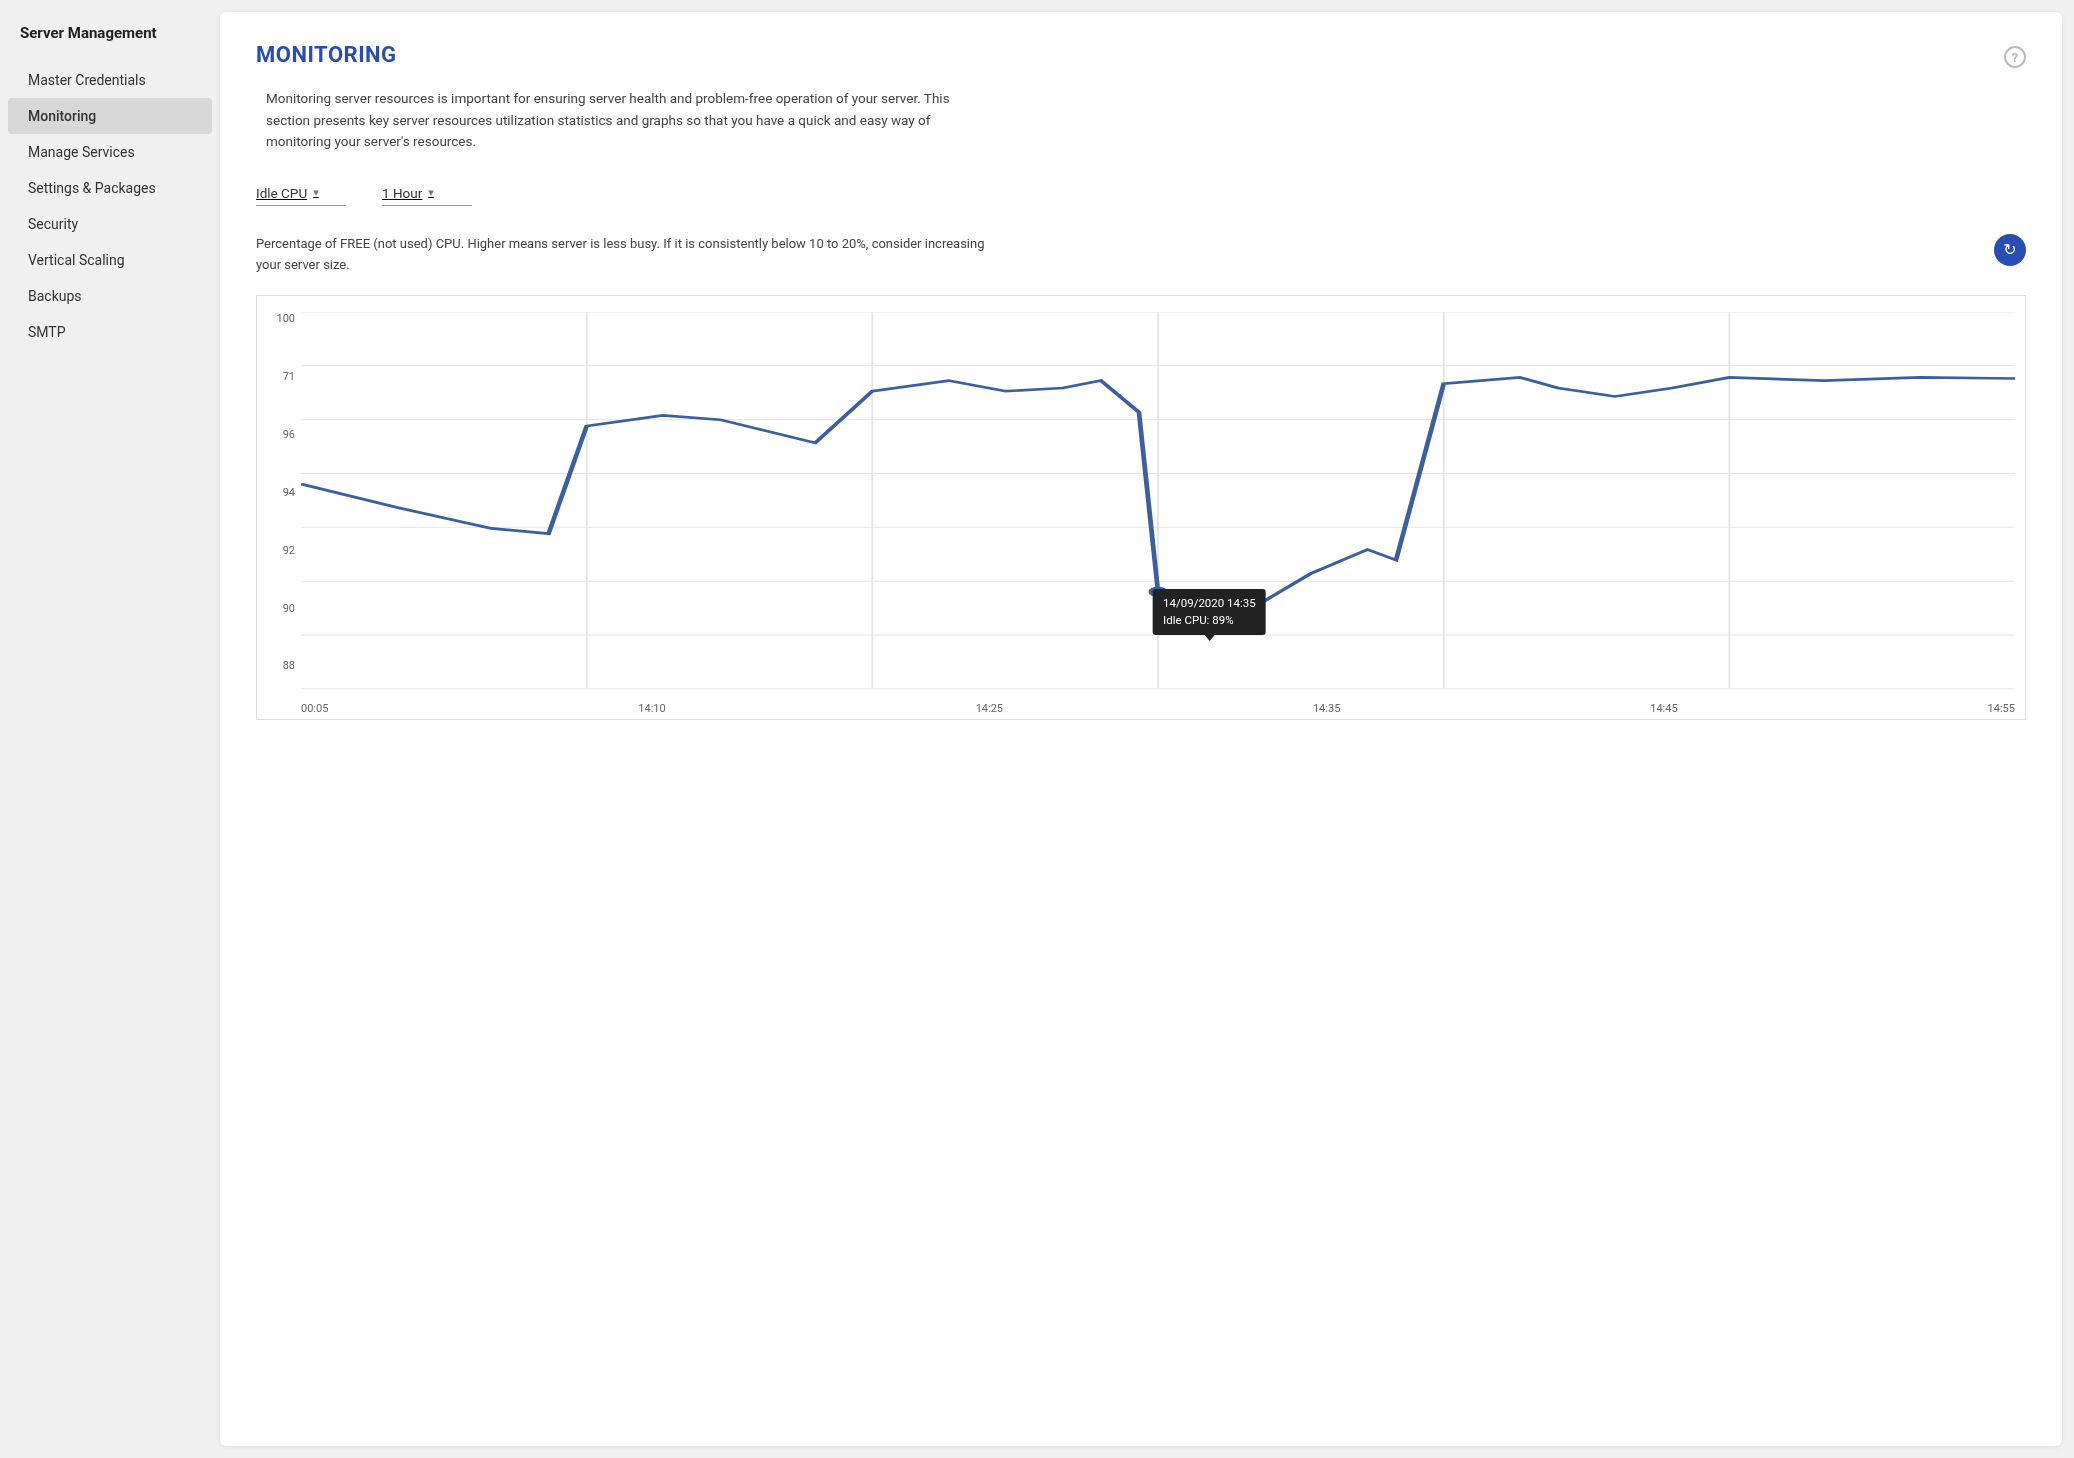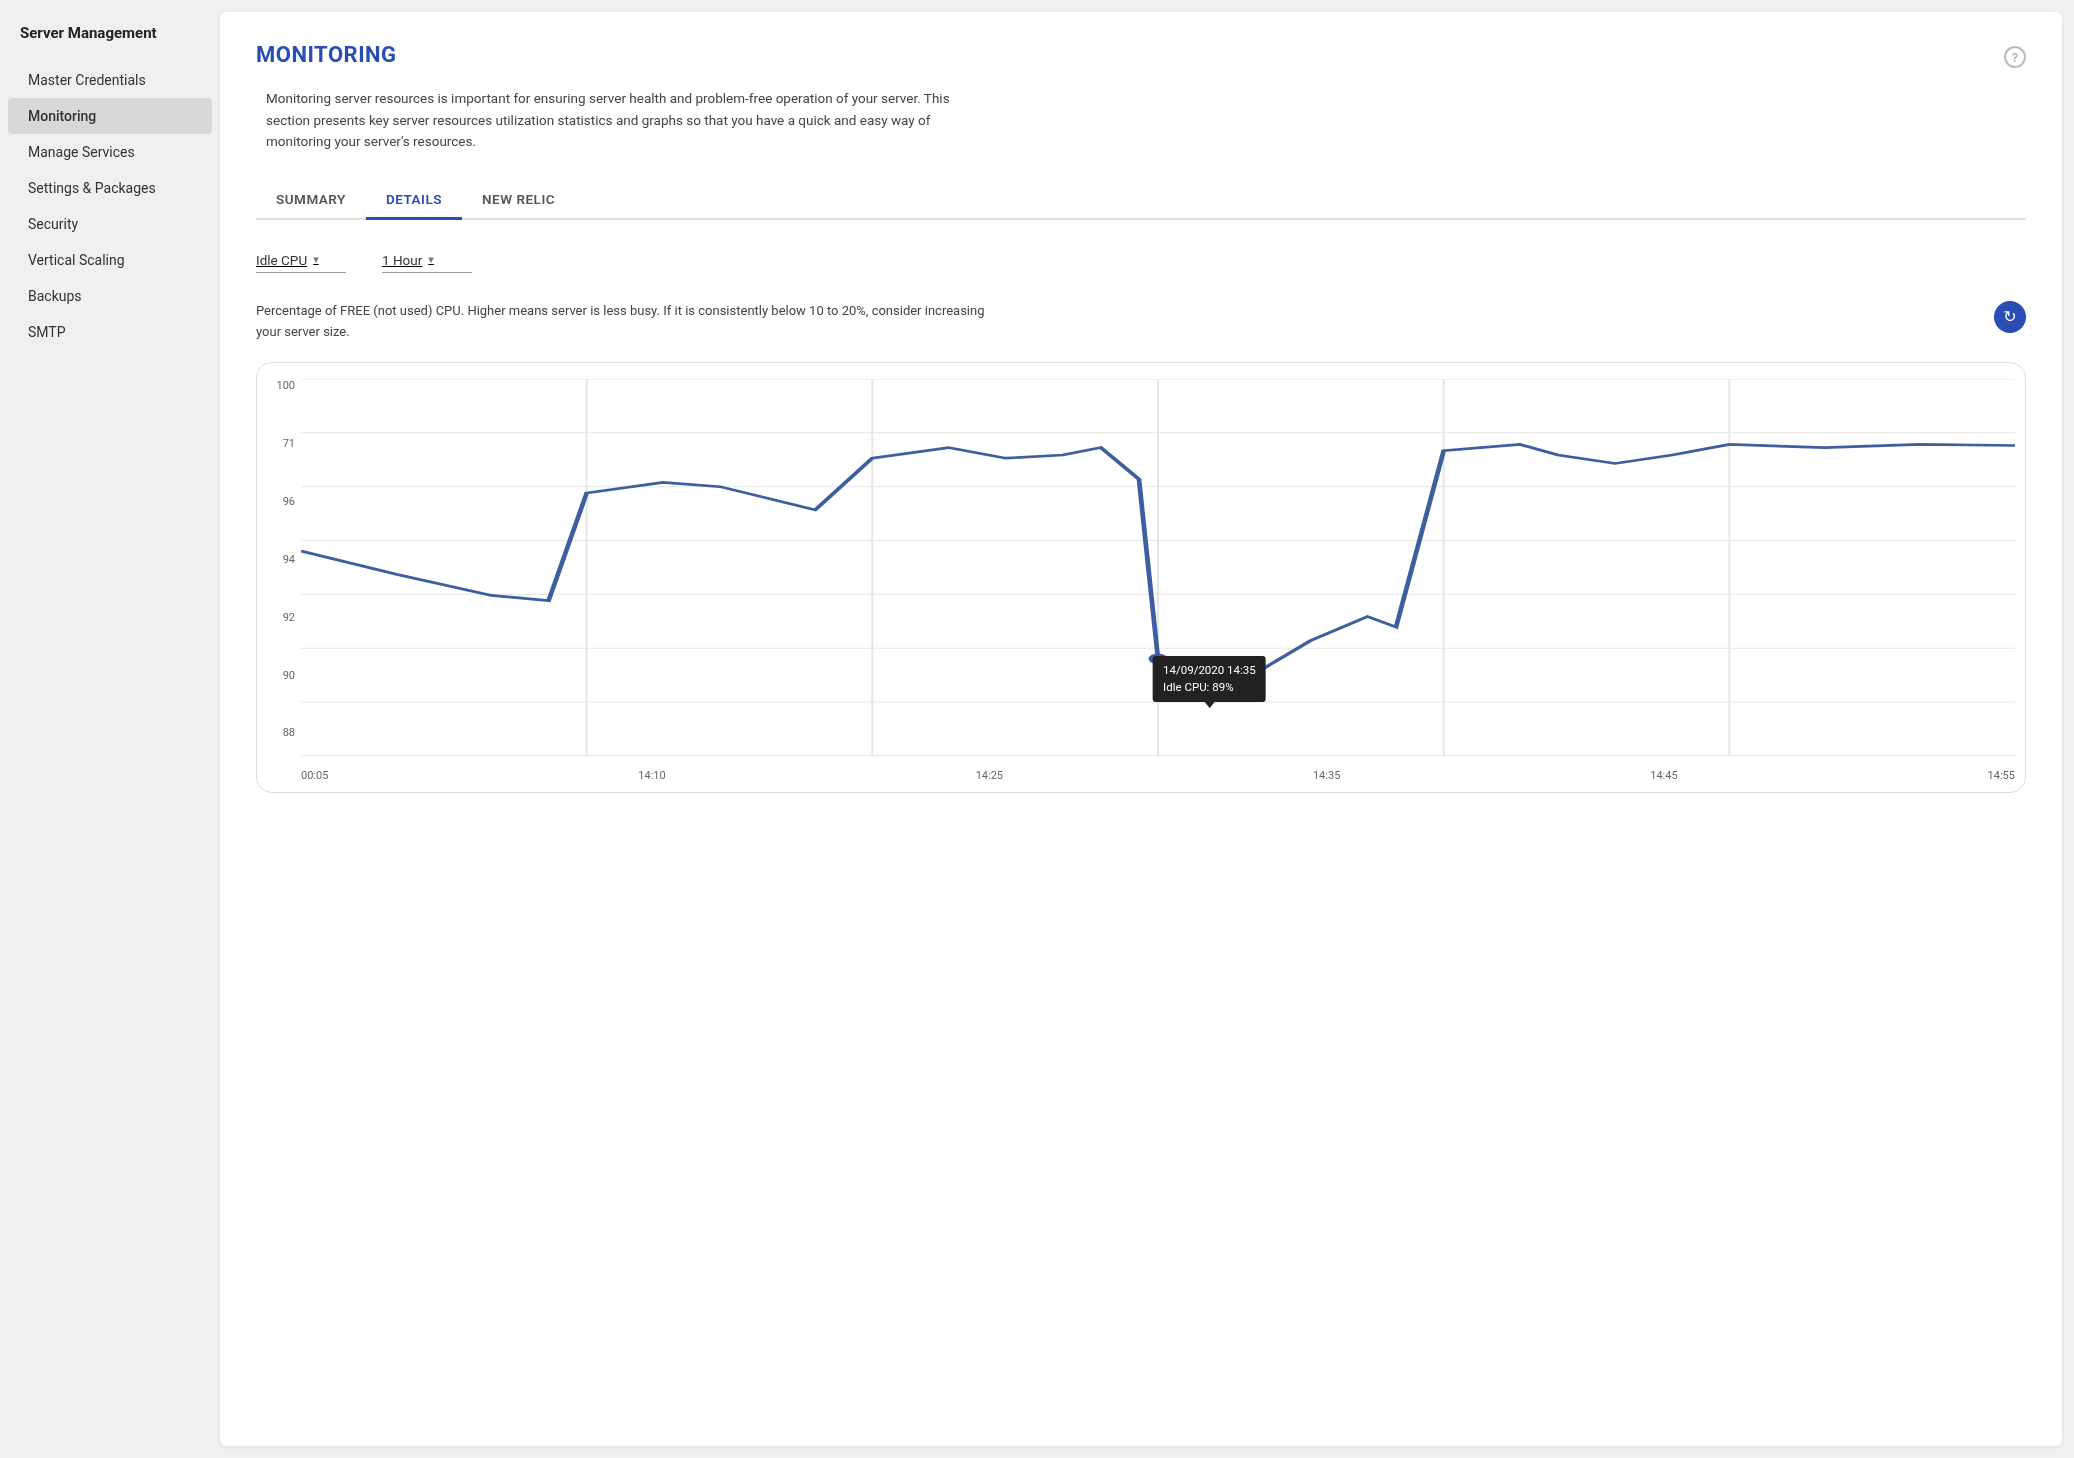--- a/index.html
+++ b/index.html
@@ -156,22 +156,22 @@
       align-items: center;
       justify-content: center;
       cursor: pointer;
       color: #fff;
       font-size: 14px;
     }
 
     
     .chart-container {
       border: 1px solid #ddd;
-      border-radius: 16px;
-      padding: 16px 10px 10px 10px;
+      border-radius: 0;
+      padding: 16px 10px 4px 10px;
       position: relative;
       background: #fff;
     }
 
     .chart-wrap {
       position: relative;
       display: flex;
     }
     .y-axis {
       display: flex;
@@ -263,31 +263,20 @@
 <div class="main">
   <div class="page-header">
     <h1 class="page-title">MONITORING</h1>
     <div class="help-icon">
       <span>?</span>
     </div>
   </div>
 
   <p class="page-desc">Monitoring server resources is important for ensuring server health and problem-free operation of your server. This section presents key server resources utilization statistics and graphs so that you have a quick and easy way of monitoring your server's resources.</p>
 
-  <div class="tabs">
-    <div class="tab">
-      <span>SUMMARY</span>
-    </div>
-    <div class="tab active">
-      <span>DETAILS</span>
-    </div>
-    <div class="tab">
-      <span>NEW RELIC</span>
-    </div>
-  </div>
 
   <div class="filters">
     <div class="filter-select">
       <span>Idle CPU</span>
       <span class="chevron">▾</span>
     </div>
     <div class="filter-select">
       <span>1 Hour</span>
       <span class="chevron">▾</span>
     </div>

